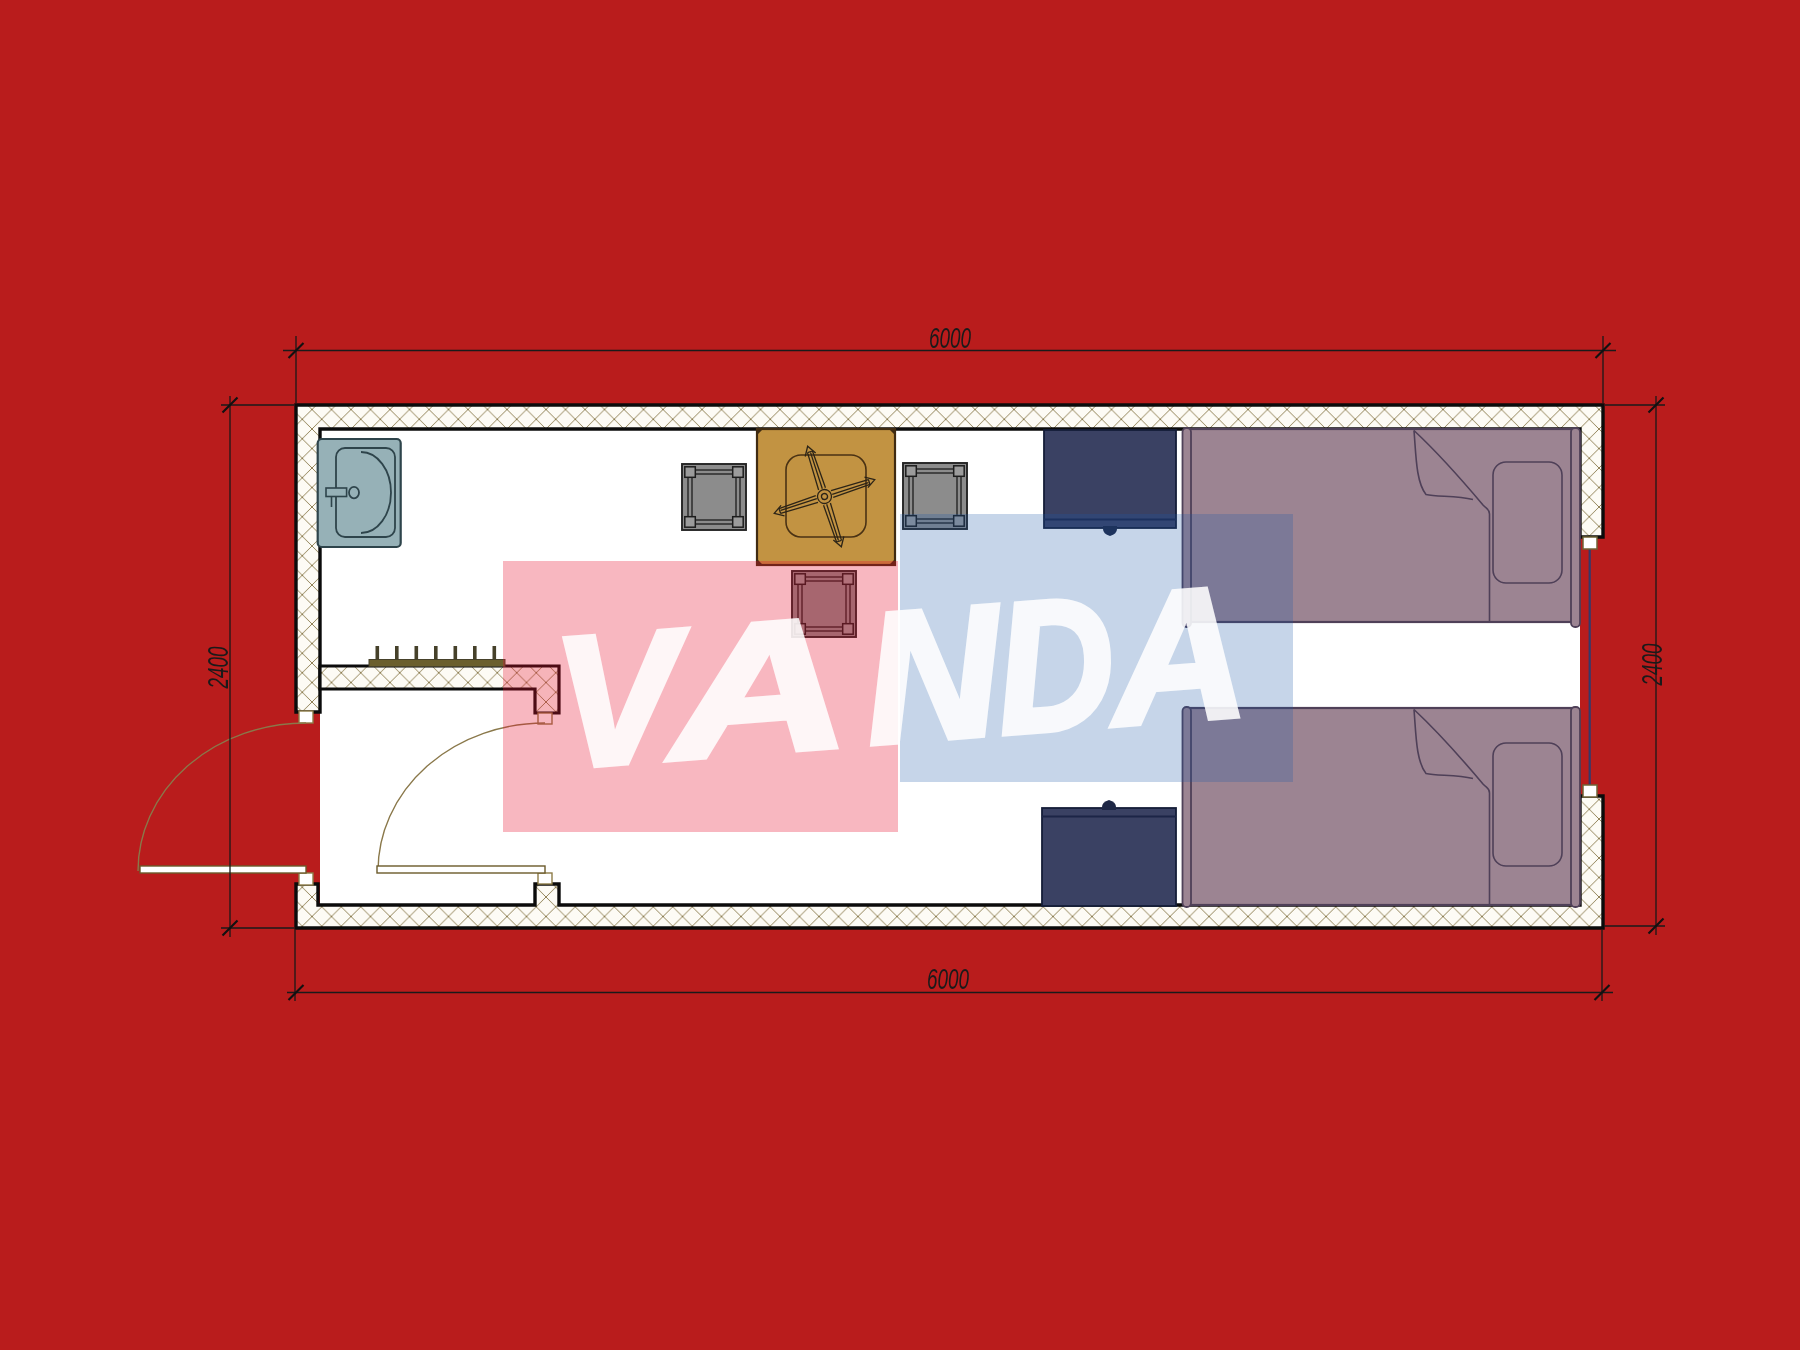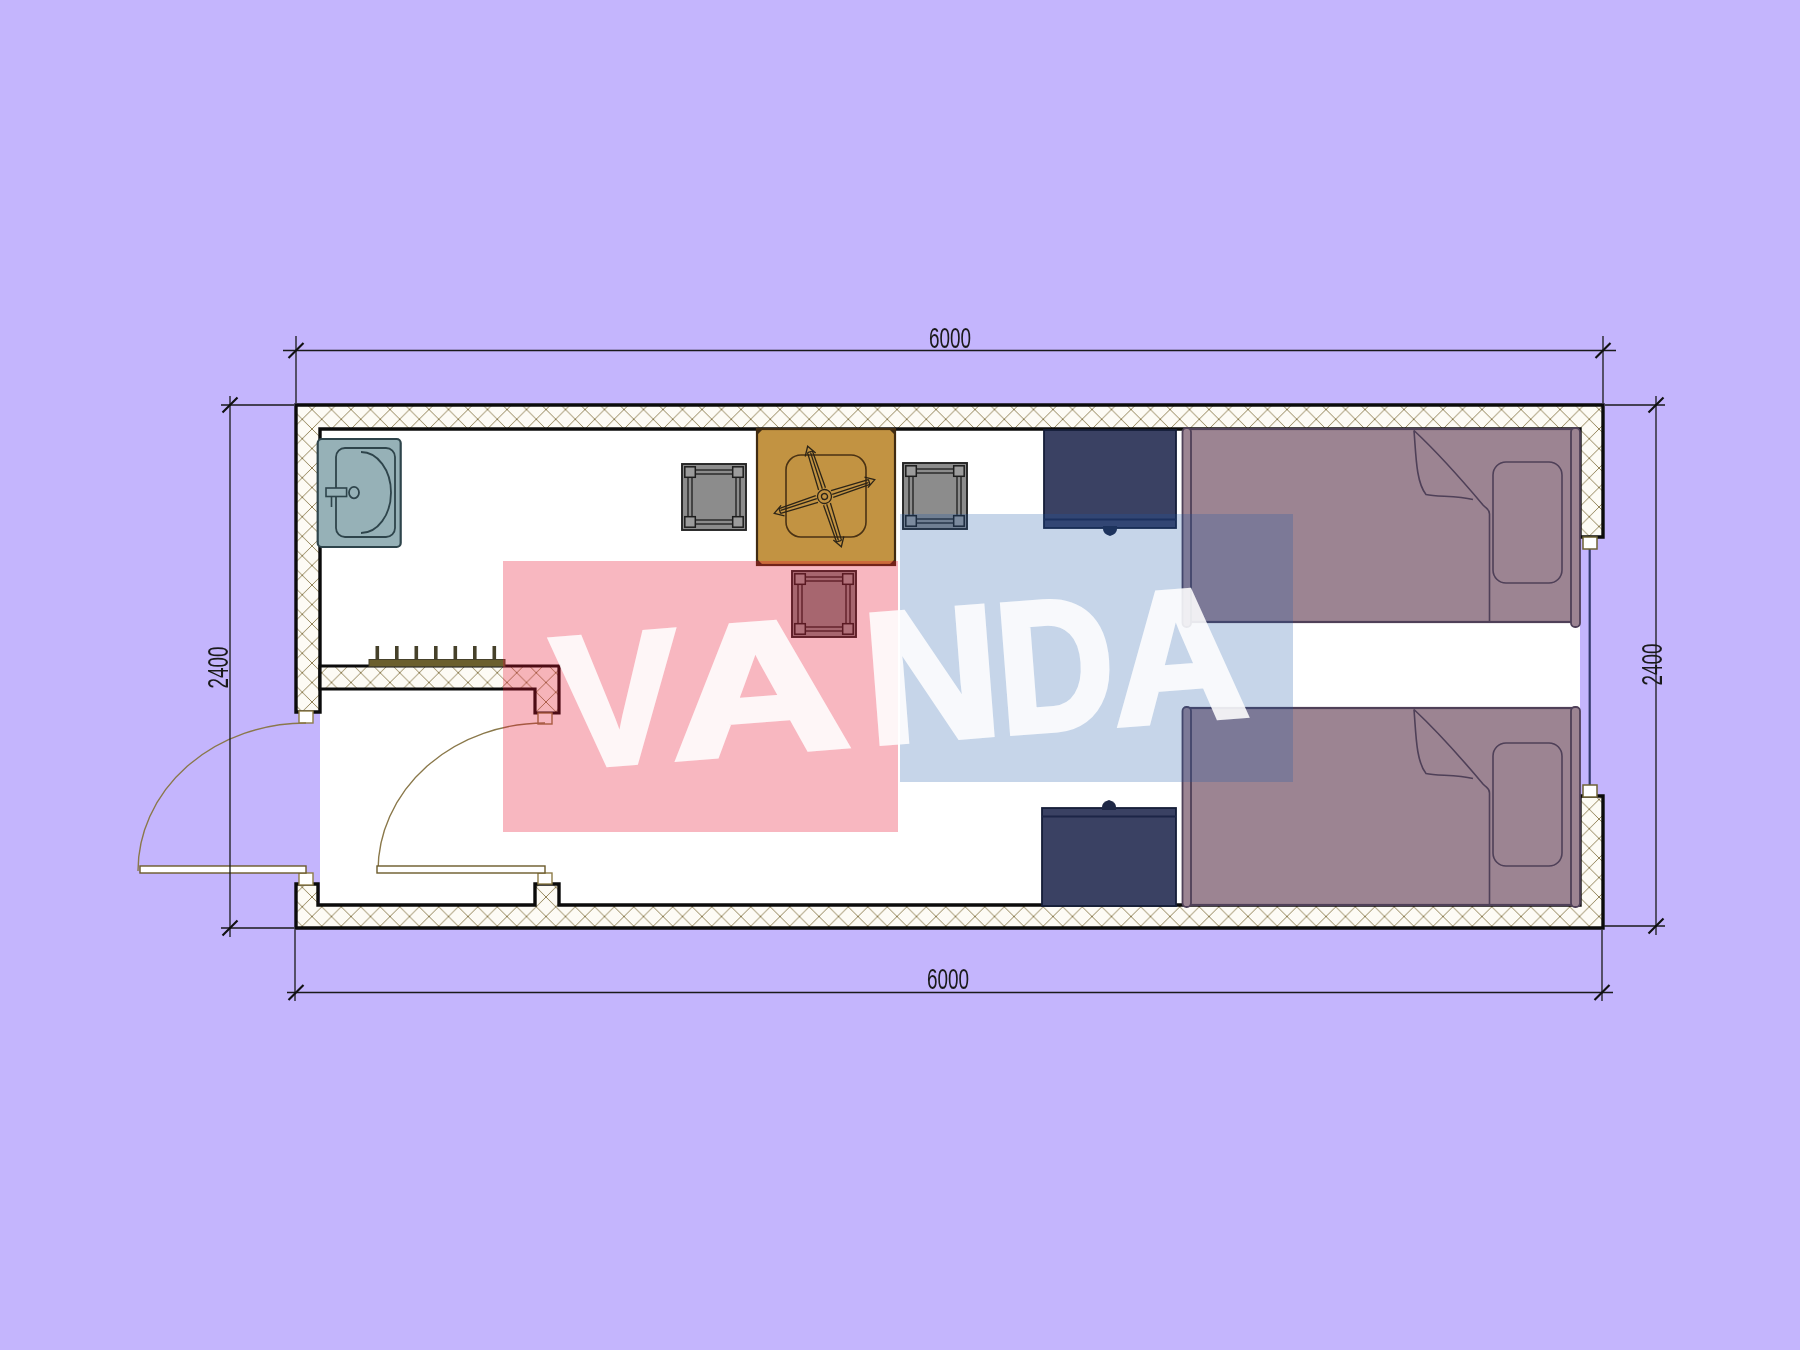--- a/index.html
+++ b/index.html
@@ -1,16 +1,16 @@
 <!DOCTYPE html>
 <html><head>
 <meta charset="utf-8">
 <style>
   html,body{margin:0;padding:0;background:#ffffff;}
-  .page{width:1800px;height:1350px;position:relative;background:#c4b5fd;overflow:hidden;}
+  .page{width:1800px;height:1350px;position:relative;background:#b91c1c;overflow:hidden;font-style:italic;}
   svg{position:absolute;left:0;top:0;}
   text{font-family:"Liberation Sans", sans-serif;}
 </style>
 </head>
 <body>
 <div class="page">
 <svg width="1800" height="1350" viewBox="0 0 1800 1350">
 <defs>
 <pattern id="hatch" width="19.5" height="19.5" patternUnits="userSpaceOnUse">
   <rect width="19.5" height="19.5" fill="#FDFBF5"></rect>

